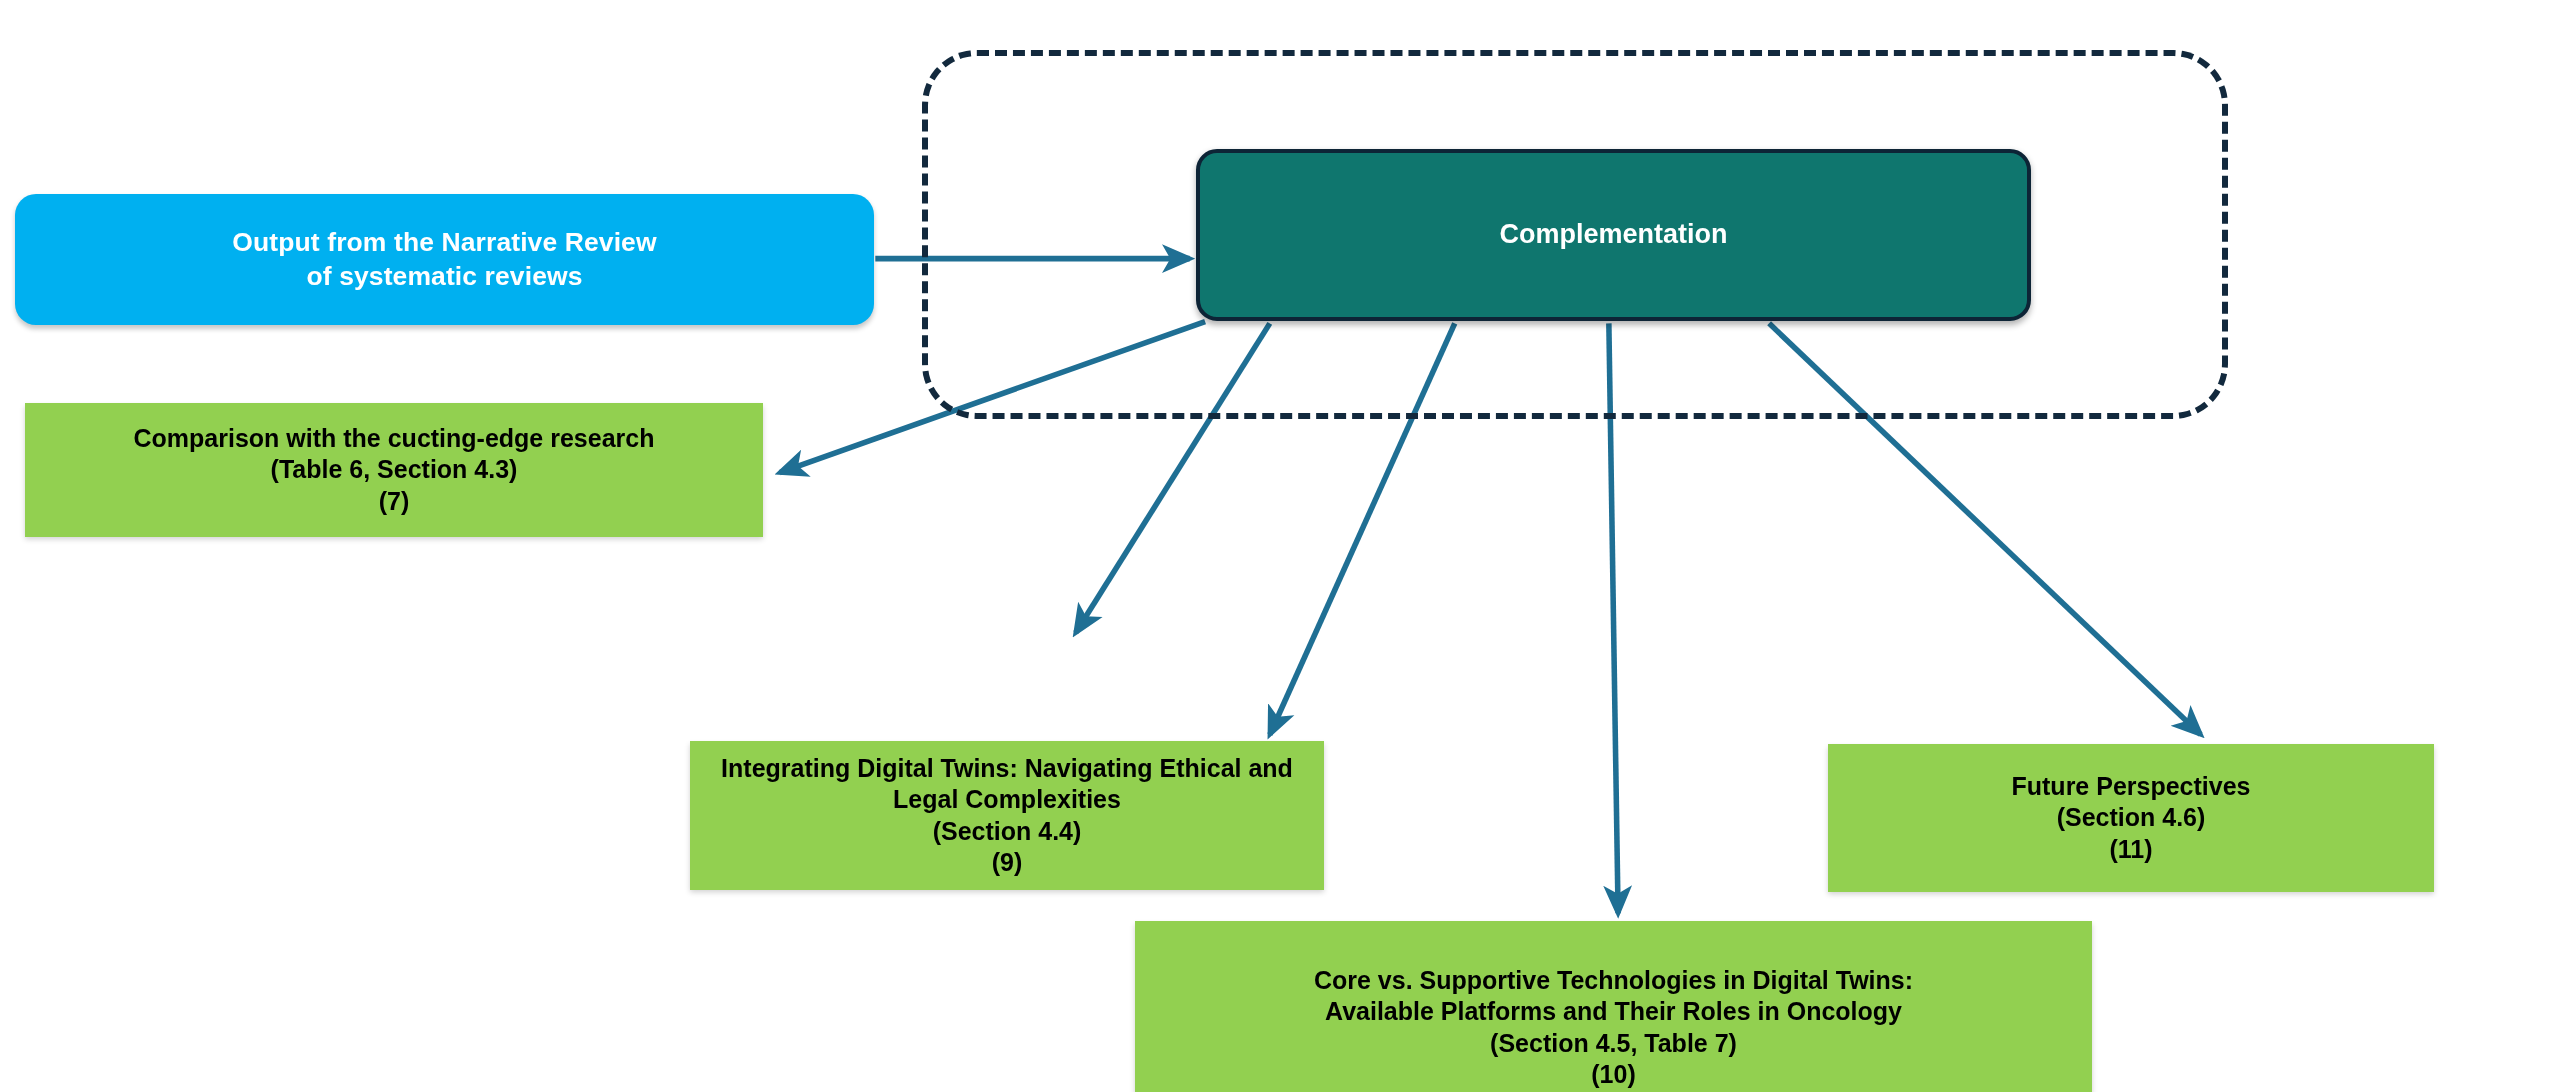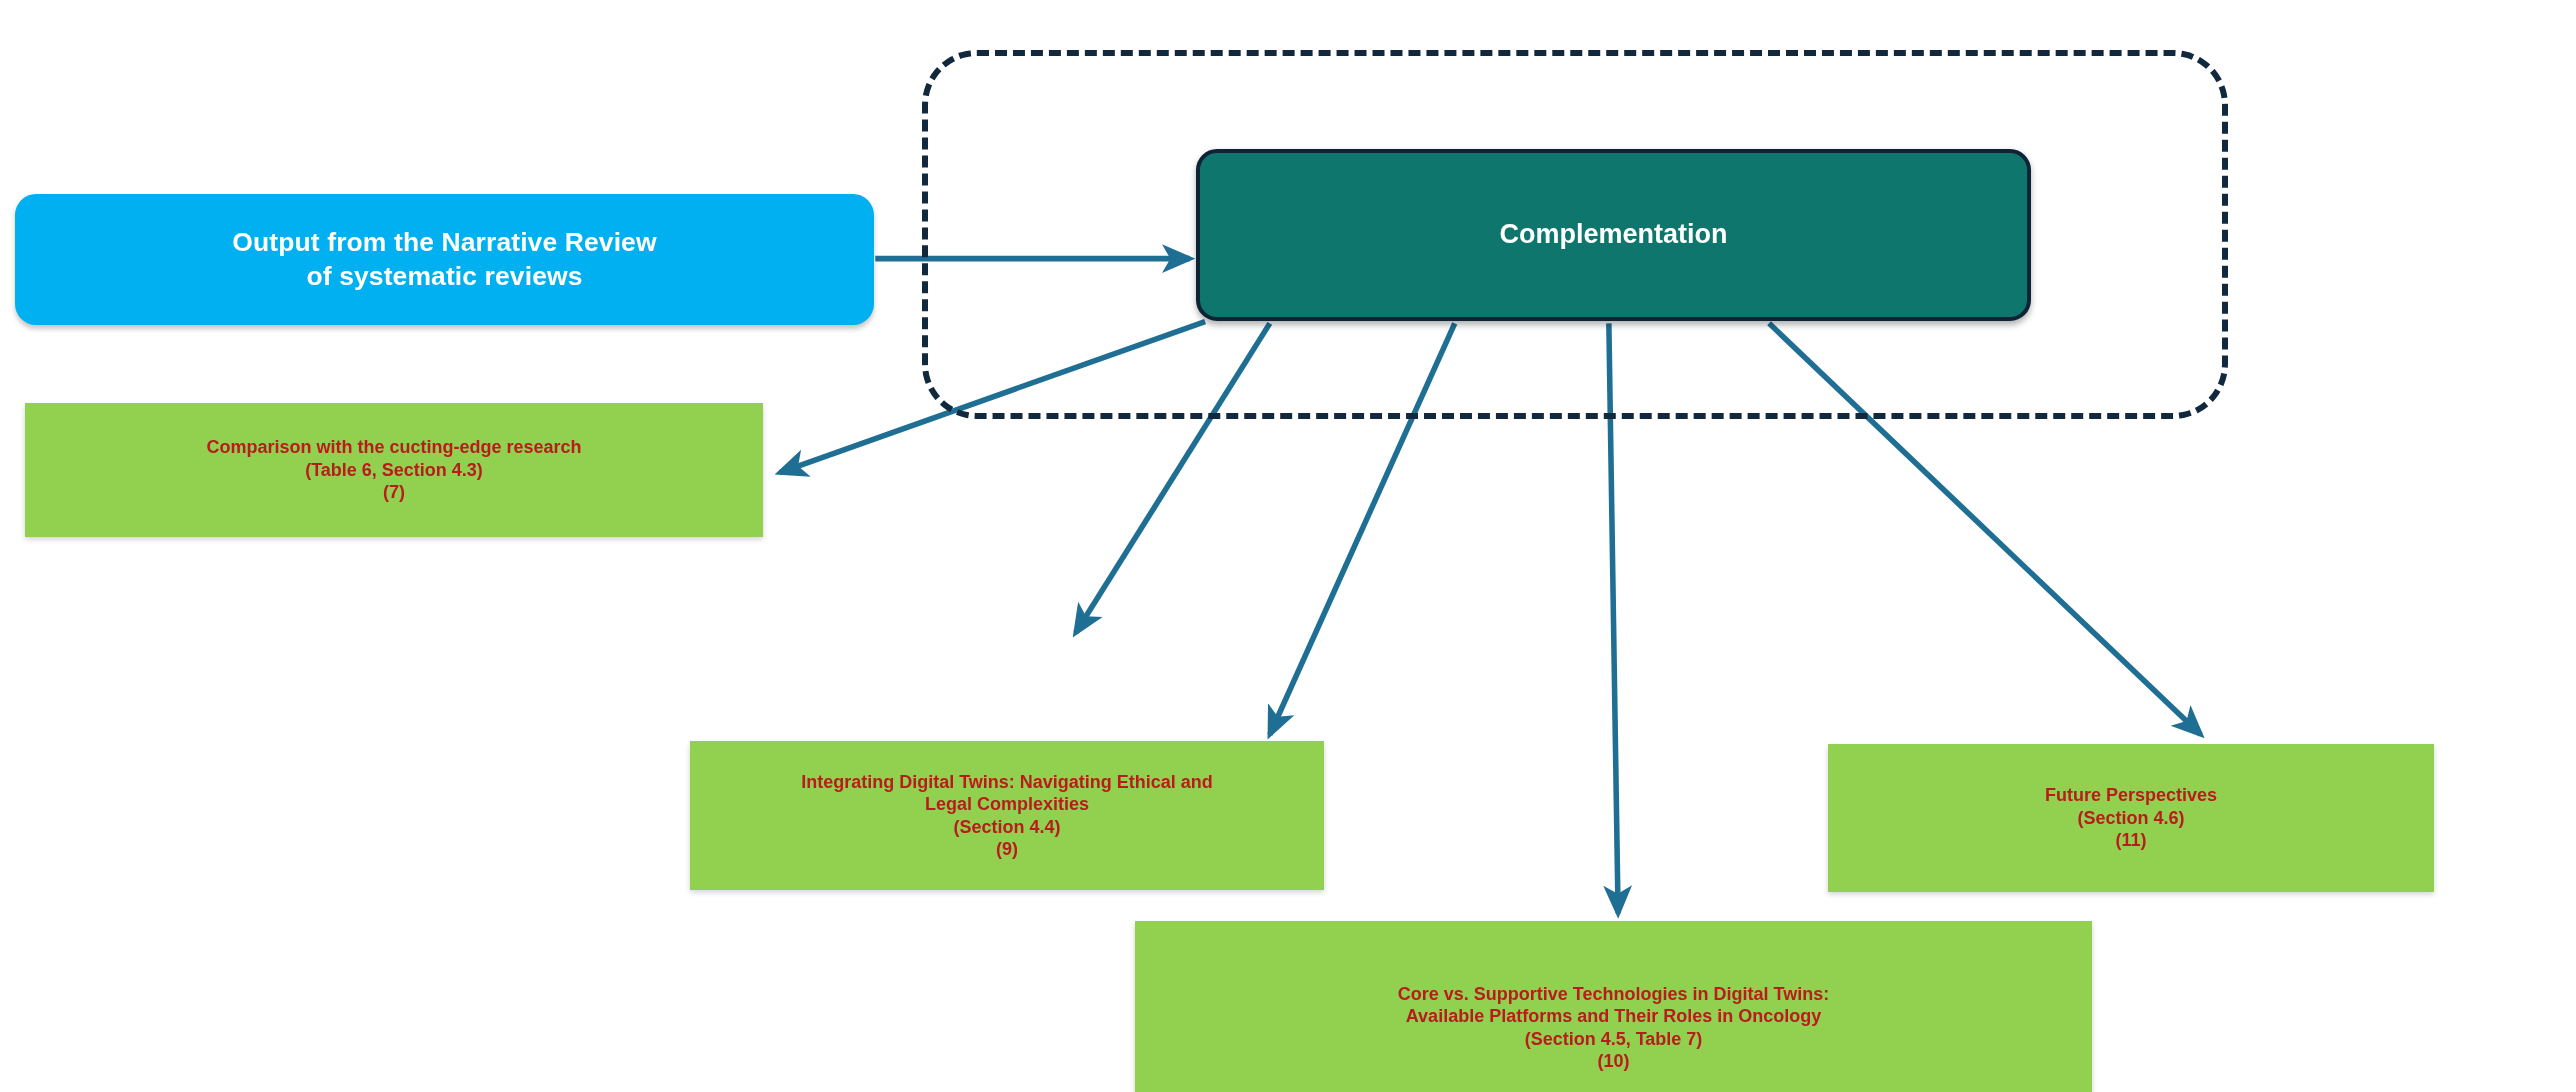--- a/index.html
+++ b/index.html
@@ -80,22 +80,22 @@
     color: #ffffff;
     font-size: 27px;
   }
 
   
   .node-outcome {
     background: #92d050;
     box-shadow: 0 3.1px 5.5px rgba(0,0,0,0.18);
   }
   .node-outcome .label {
-    color: #b91c1c;
-    font-size: 18px;
+    color: #000000;
+    font-size: 25px;
   }
 </style>
 </head>
 <body>
 
 <div id="canvas">
 
   <svg id="connectors" viewBox="0 0 4179 1773" width="2576" height="1093" xmlns="http://www.w3.org/2000/svg">
     <defs>
       <marker id="arrowhead" markerWidth="6" markerHeight="6" refX="5.0" refY="3" orient="auto" markerUnits="strokeWidth">

